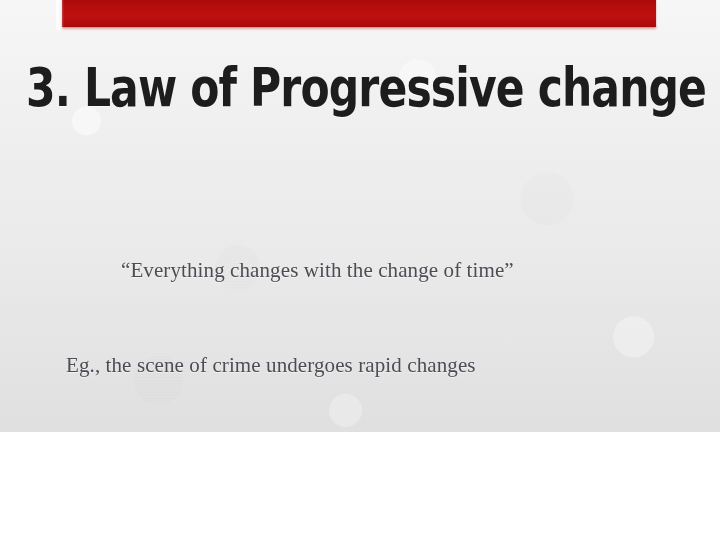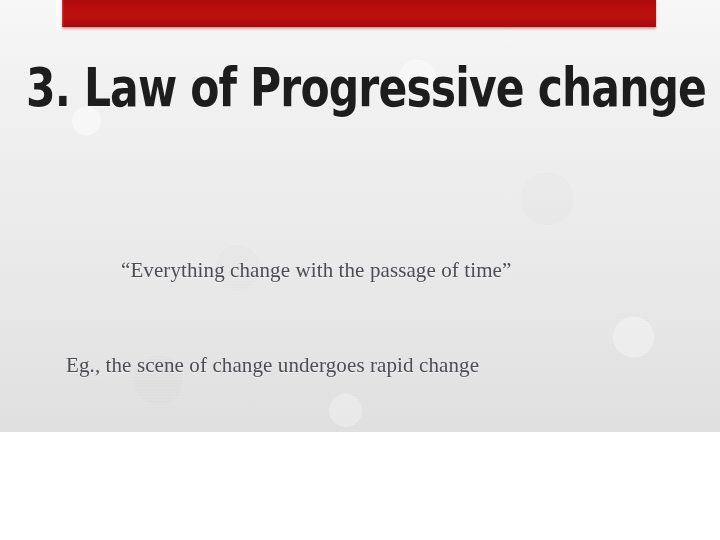--- a/index.html
+++ b/index.html
@@ -138,23 +138,23 @@
 <div id="slide">
 
   <div class="noise"></div>
 
   <div class="top-bar-shadow"></div>
   <div class="top-bar"></div>
   <div class="top-bar-left-fade"></div>
 
   <div class="title">3. Law of Progressive change</div>
 
-  <div class="body-line quote">“Everything change with the passage of time”</div>
+  <div class="body-line quote">“Everything changes with the change of time”</div>
 
-  <div class="body-line example">Eg., the scene of change undergoes rapid change</div>
+  <div class="body-line example">Eg., the scene of crime undergoes rapid changes</div>
 
   <div class="bottom-rule-glow"></div>
   <div class="bottom-rule"></div>
 
   <div class="speaker">
     <svg viewBox="0 0 52 52" width="52" height="52" aria-hidden="true">
 
       <path d="M6 21.5 h6.5 L23 12.5 v27 L12.5 30.5 H6 z" fill="#a8a8a8" stroke="#9a9a9a" stroke-width="1"></path>
       <path d="M6 21.5 h6.5 L23 12.5 v5 L13 24 H6 z" fill="#bdbdbd"></path>
       <ellipse cx="23" cy="26" rx="3.4" ry="13.6" fill="#c9c9c9" stroke="#a0a0a0" stroke-width=".8"></ellipse>

